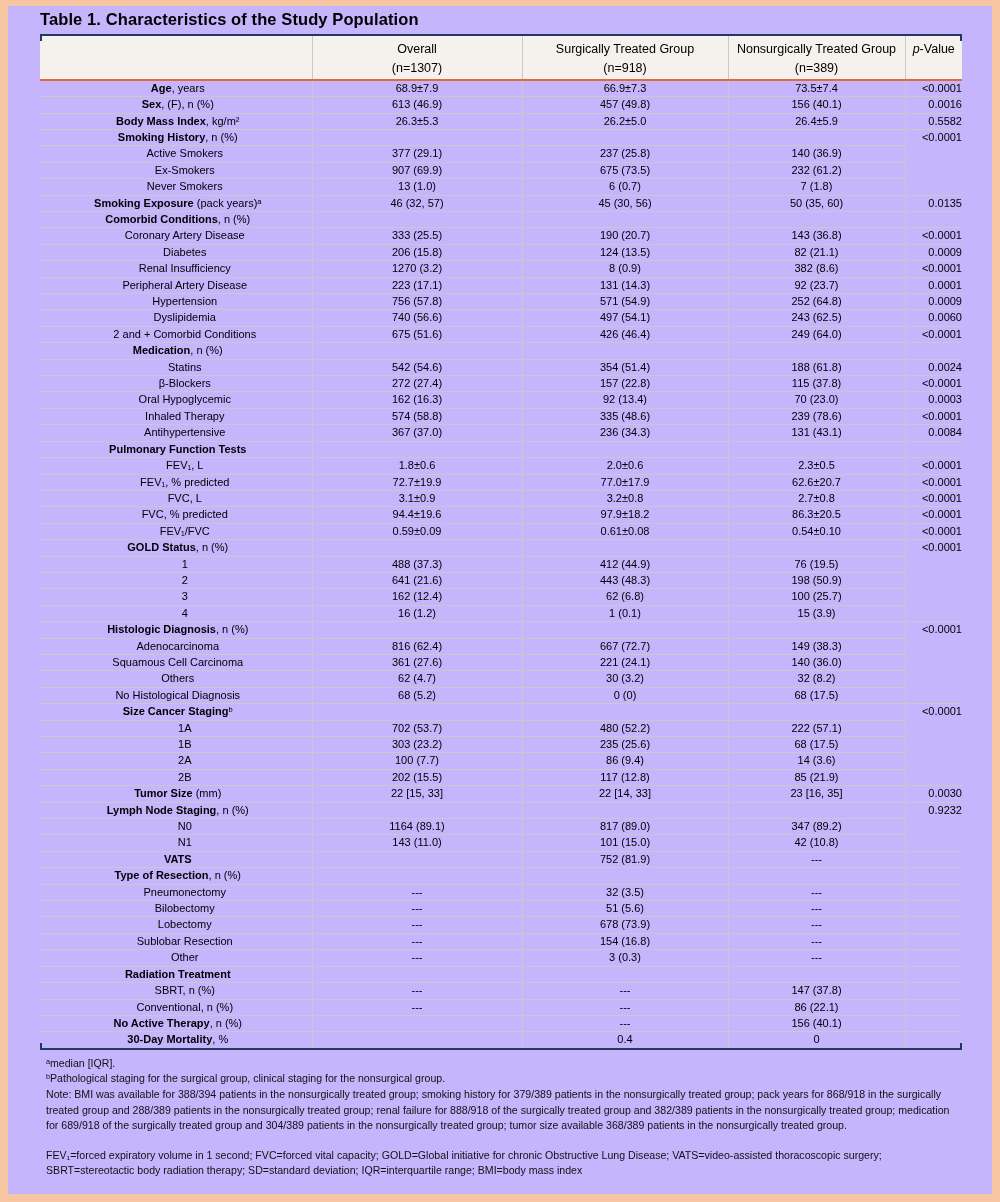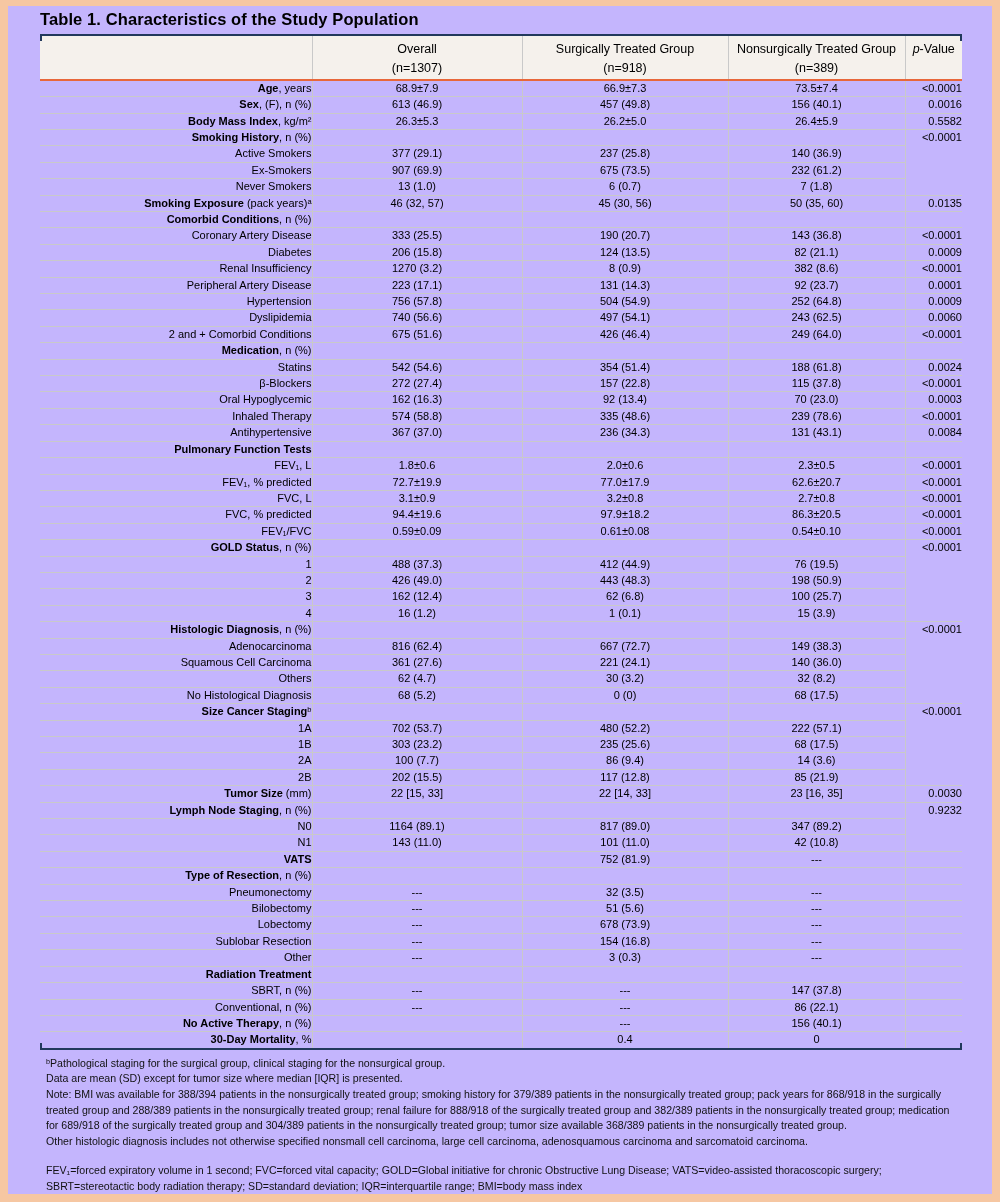--- a/index.html
+++ b/index.html
@@ -35,21 +35,21 @@
     border-bottom:2px solid var(--orange);
   }
   thead th.sep{ border-left:1px solid var(--grid); }
   .pv-i{ font-style:italic; }
 
   tbody td{
     font-size:11px; height:15.4px; line-height:15.4px; padding:0;
     border-bottom:1px solid var(--grid); white-space:nowrap; overflow:hidden;
   }
   tbody tr:last-child td{ border-bottom:none; }
-  td.lbl{ text-align:right; padding-left:4px; }
+  td.lbl{ text-align:center; padding-left:4px; }
   td.lbl .b{ font-weight:bold; }
   td.lbl.ind{ padding-left:18px; }
   td.cell{ text-align:center; border-left:1px solid var(--grid); }
   td.pcell{ text-align:right; border-left:1px solid var(--grid); }
   td.pcell.span{ vertical-align:top; }
 
   .footnotes{
     margin-top:6px; padding-left:6px; width:920px;
     font-size:10.6px; line-height:15.6px; color:#111;
   }
@@ -177,21 +177,21 @@
             <tr>
               <td class="lbl ind"><span class="b"></span><span>Peripheral Artery Disease</span></td>
               <td class="cell">223 (17.1)</td>
               <td class="cell">131 (14.3)</td>
               <td class="cell">92 (23.7)</td>
               <td class="pcell">0.0001</td>
             </tr>
             <tr>
               <td class="lbl ind"><span class="b"></span><span>Hypertension</span></td>
               <td class="cell">756 (57.8)</td>
-              <td class="cell">504 (54.9)</td>
+              <td class="cell">571 (54.9)</td>
               <td class="cell">252 (64.8)</td>
               <td class="pcell">0.0009</td>
             </tr>
             <tr>
               <td class="lbl ind"><span class="b"></span><span>Dyslipidemia</span></td>
               <td class="cell">740 (56.6)</td>
               <td class="cell">497 (54.1)</td>
               <td class="cell">243 (62.5)</td>
               <td class="pcell">0.0060</td>
             </tr>
@@ -294,21 +294,21 @@
               <td class="pcell span" rowspan="5">&lt;0.0001</td>
             </tr>
             <tr>
               <td class="lbl ind"><span class="b"></span><span>1</span></td>
               <td class="cell">488 (37.3)</td>
               <td class="cell">412 (44.9)</td>
               <td class="cell">76 (19.5)</td>
             </tr>
             <tr>
               <td class="lbl ind"><span class="b"></span><span>2</span></td>
-              <td class="cell">426 (49.0)</td>
+              <td class="cell">641 (21.6)</td>
               <td class="cell">443 (48.3)</td>
               <td class="cell">198 (50.9)</td>
             </tr>
             <tr>
               <td class="lbl ind"><span class="b"></span><span>3</span></td>
               <td class="cell">162 (12.4)</td>
               <td class="cell">62 (6.8)</td>
               <td class="cell">100 (25.7)</td>
             </tr>
             <tr>
@@ -395,21 +395,21 @@
             </tr>
             <tr>
               <td class="lbl ind"><span class="b"></span><span>N0</span></td>
               <td class="cell">1164 (89.1)</td>
               <td class="cell">817 (89.0)</td>
               <td class="cell">347 (89.2)</td>
             </tr>
             <tr>
               <td class="lbl ind"><span class="b"></span><span>N1</span></td>
               <td class="cell">143 (11.0)</td>
-              <td class="cell">101 (11.0)</td>
+              <td class="cell">101 (15.0)</td>
               <td class="cell">42 (10.8)</td>
             </tr>
             <tr>
               <td class="lbl"><span class="b">VATS</span><span></span></td>
               <td class="cell"></td>
               <td class="cell">752 (81.9)</td>
               <td class="cell">---</td>
               <td class="pcell"></td>
             </tr>
             <tr>
@@ -487,21 +487,20 @@
               <td class="cell"></td>
               <td class="cell">0.4</td>
               <td class="cell">0</td>
               <td class="pcell"></td>
             </tr>
           </tbody>
       </table>
       <div class="rule bot"></div>
     </div>
     <div class="footnotes" id="footnotes">
+        <div>ᵃmedian [IQR].</div>
         <div>ᵇPathological staging for the surgical group, clinical staging for the nonsurgical group.</div>
-        <div>Data are mean (SD) except for tumor size where median [IQR] is presented.</div>
         <div>Note: BMI was available for 388/394 patients in the nonsurgically treated group; smoking history for 379/389 patients in the nonsurgically treated group; pack years for 868/918 in the surgically treated group and 288/389 patients in the nonsurgically treated group; renal failure for 888/918 of the surgically treated group and 382/389 patients in the nonsurgically treated group; medication for 689/918 of the surgically treated group and 304/389 patients in the nonsurgically treated group; tumor size available 368/389 patients in the nonsurgically treated group.</div>
-        <div>Other histologic diagnosis includes not otherwise specified nonsmall cell carcinoma, large cell carcinoma, adenosquamous carcinoma and sarcomatoid carcinoma.</div>
         <div class="gap"></div>
         <div>FEV₁=forced expiratory volume in 1 second; FVC=forced vital capacity; GOLD=Global initiative for chronic Obstructive Lung Disease; VATS=video-assisted thoracoscopic surgery; SBRT=stereotactic body radiation therapy; SD=standard deviation; IQR=interquartile range; BMI=body mass index</div>
       </div>
   </div>
 </div>
 
 </body></html>

